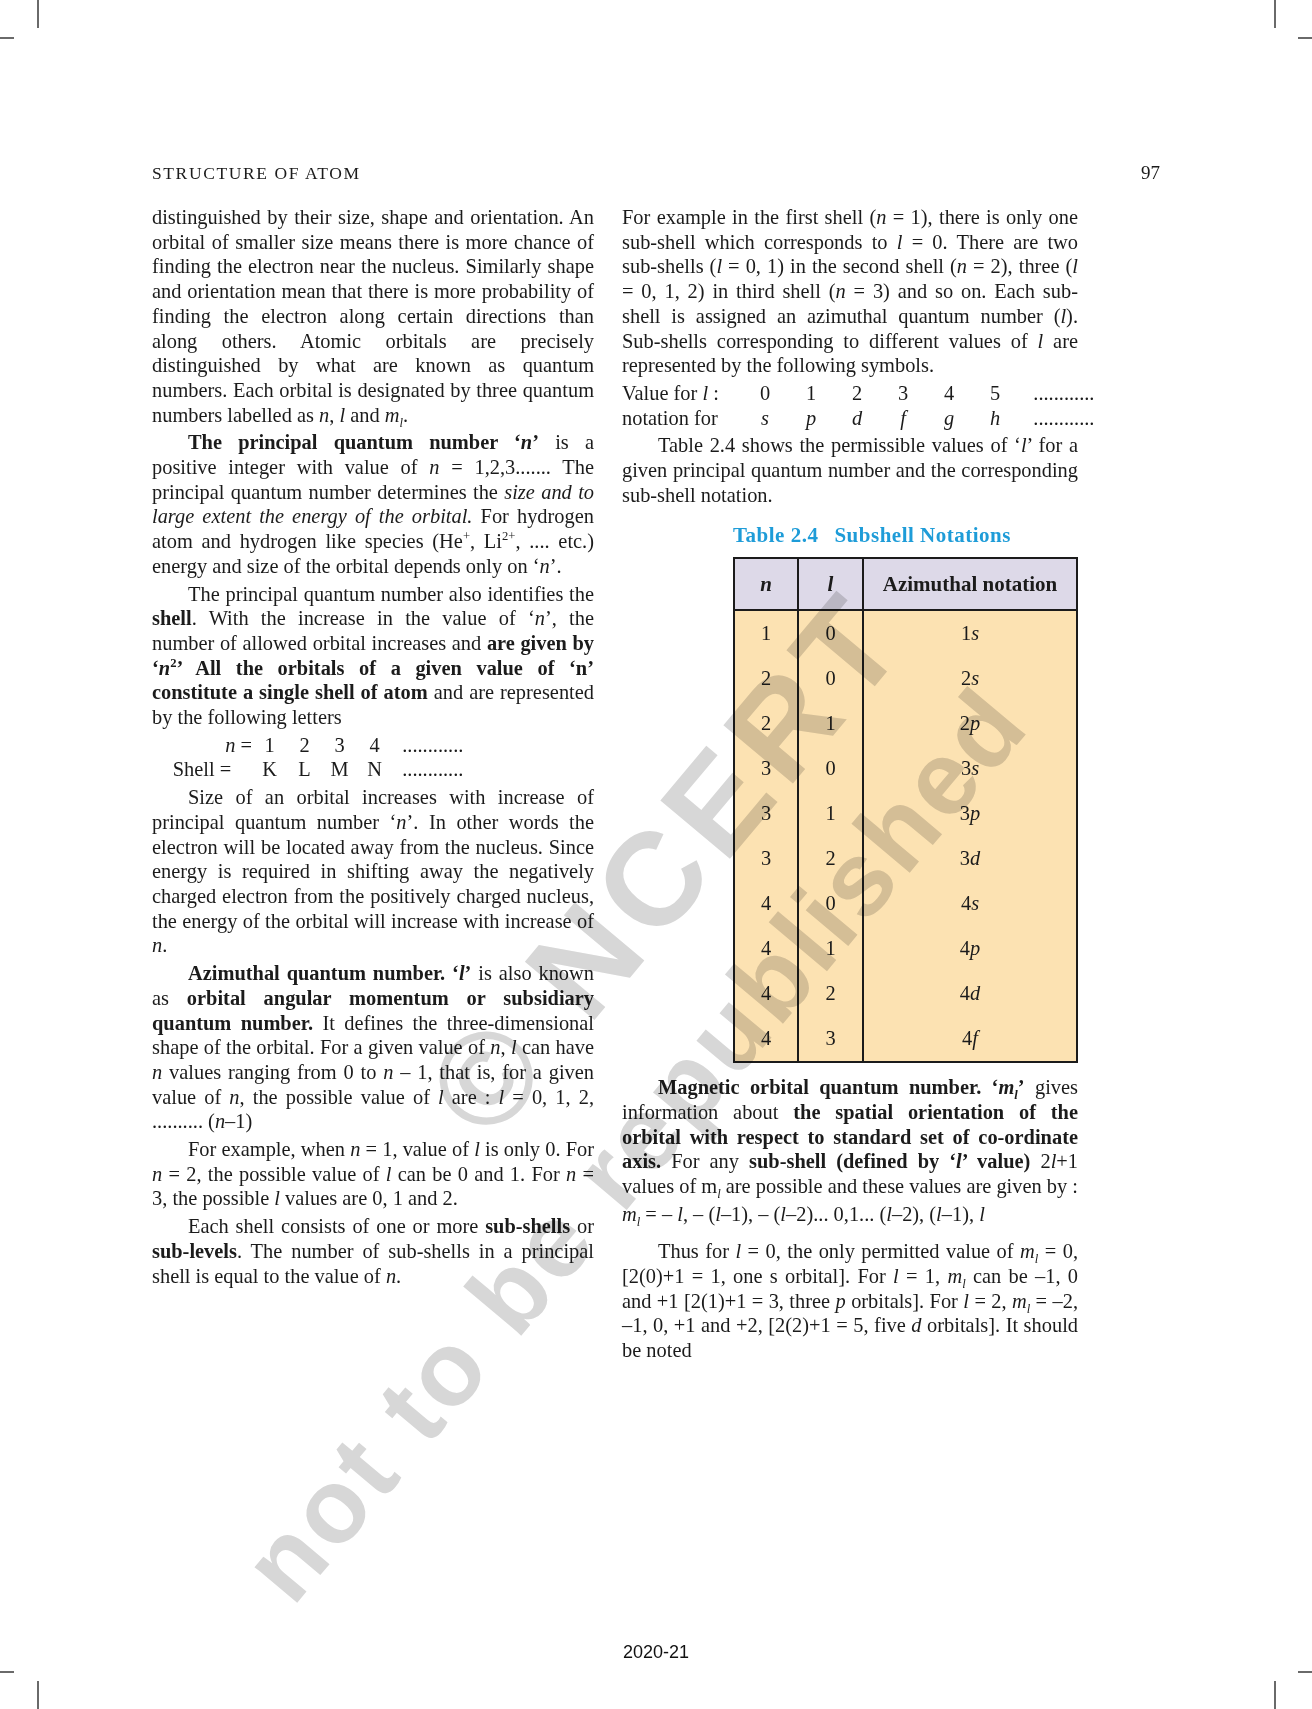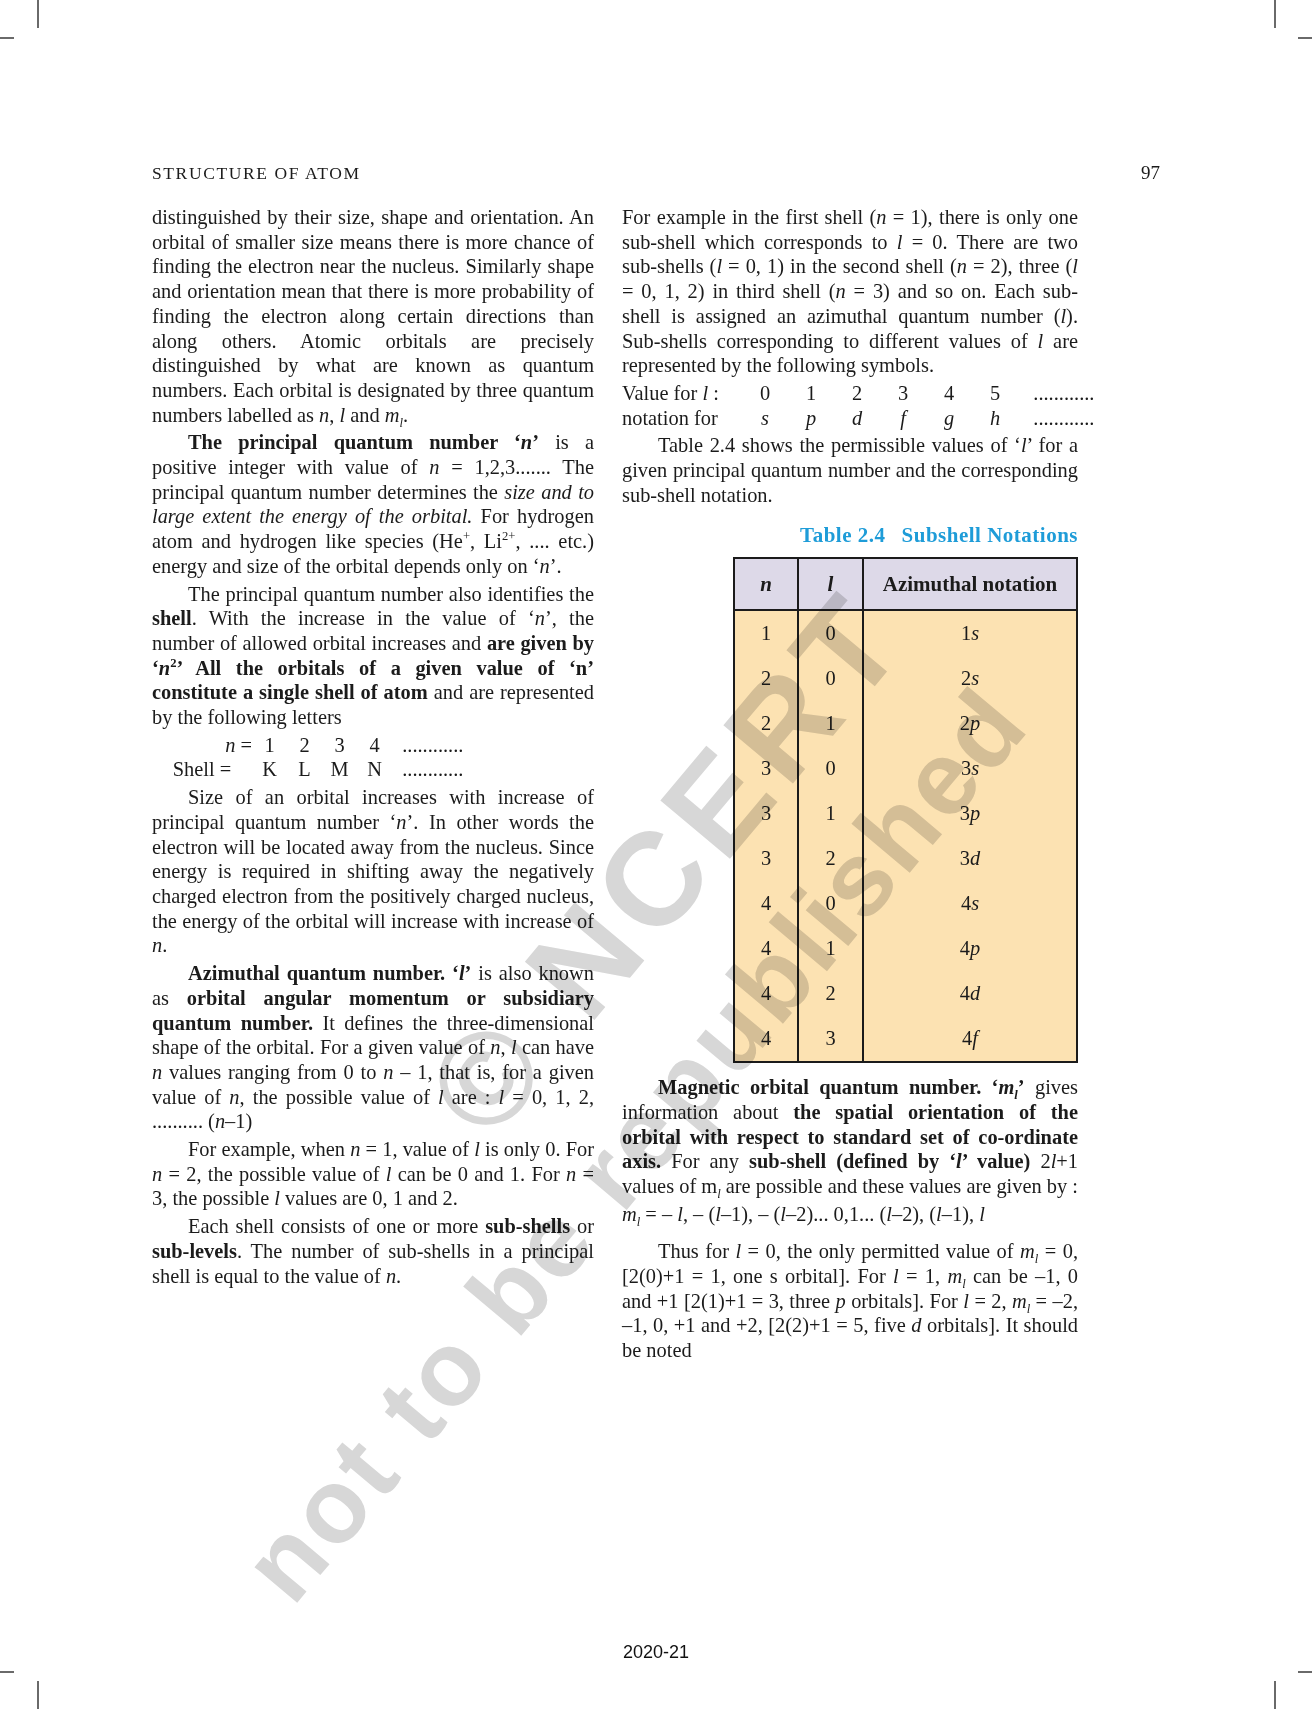--- a/index.html
+++ b/index.html
@@ -23,21 +23,21 @@
   .para + .para, .lines + .para, .para + .lines{margin-top:3px;}
   .b{font-weight:bold;}
   .i{font-style:italic;}
   sup,sub{font-size:62%;line-height:0;}
   .tabline{white-space:pre;text-align:left;}
   .cell{display:inline-block;text-align:center;}
   p.formula{margin-top:9px;margin-bottom:13px;text-align:left;}
 
   
   .table-wrap{margin-top:16px;margin-bottom:12px;}
-  .table-title{width:345px;margin-left:111px;text-align:right;color:#1E9CD8;
+  .table-title{width:345px;margin-left:111px;text-align:left;color:#1E9CD8;
                font-weight:bold;font-size:21px;margin-bottom:9px;letter-spacing:0.5px;}
   .table-title .tt-label{margin-right:16px;}
   table.subshell{border-collapse:collapse;margin-left:111px;width:345px;
                  border:2px solid #1b1b1b;table-layout:fixed;}
   table.subshell col.c1{width:64px;} table.subshell col.c2{width:65px;}
   table.subshell th{background:#DDD9E8;height:48px;font-size:21px;text-align:center;
                     border-left:2px solid #1b1b1b;border-right:2px solid #1b1b1b;
                     border-bottom:2px solid #1b1b1b;font-weight:bold;}
   table.subshell td{background:#FCE2B2;height:45px;font-size:20.4px;text-align:center;
                     border-left:2px solid #1b1b1b;border-right:2px solid #1b1b1b;

